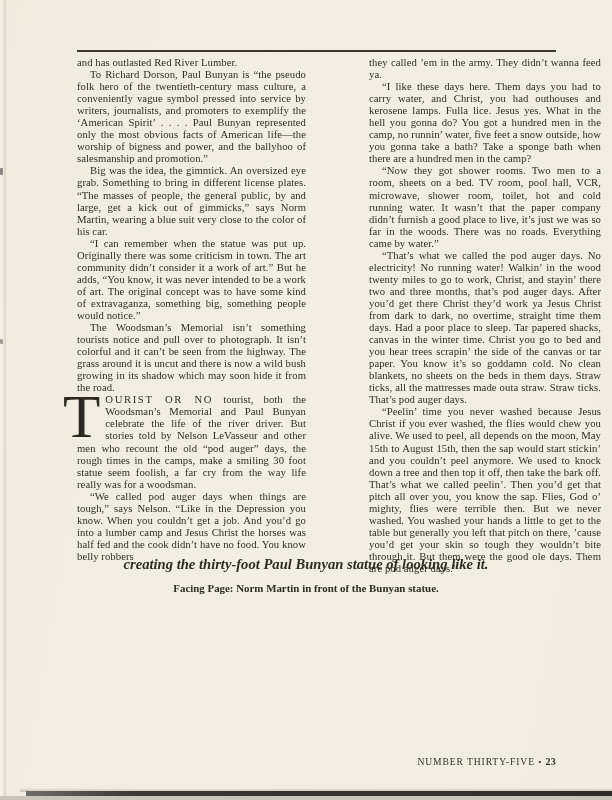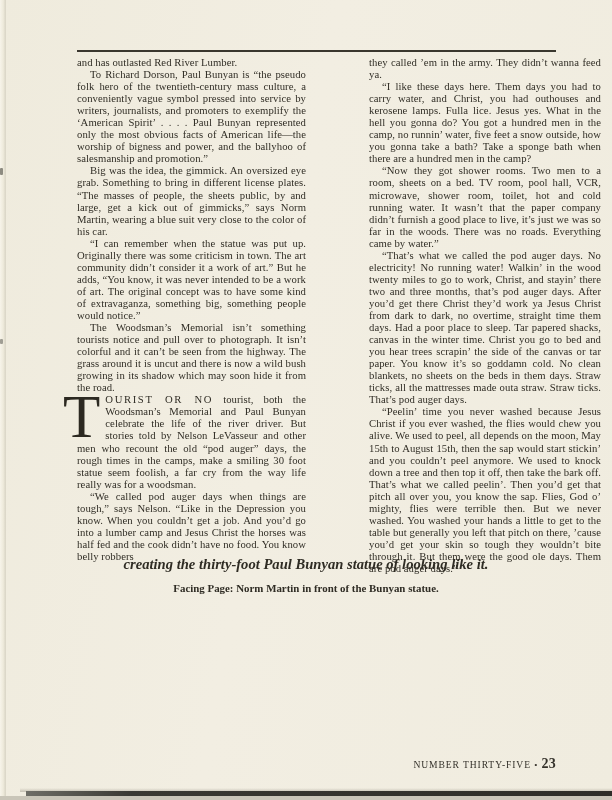--- a/index.html
+++ b/index.html
@@ -26,21 +26,21 @@
   .col p.noindent{text-indent:0;}
   .dropcap-para{margin-top:27px;text-indent:0 !important;}
   .dropcap{float:left;font-size:61px;line-height:46px;height:44px;
     margin:1px 5px 0 -14px;color:#2c2921;}
   .lead-caps{letter-spacing:1.6px;}
   .caption{position:absolute;left:66px;top:556px;width:480px;text-align:center;color:#2f2c24;}
   .cap-line{font-style:italic;font-weight:600;font-size:14.6px;line-height:16.2px;}
   .cap-credit{font-weight:bold;font-size:10.9px;margin-top:10px;}
   .footer{position:absolute;left:77px;top:756px;width:479px;text-align:right;
     font-size:9.6px;letter-spacing:0.9px;color:#34312a;}
-  .footer .pagenum{font-weight:bold;font-size:14px;letter-spacing:0.2px;}
+  .footer .pagenum{font-weight:bold;font-size:10px;letter-spacing:0.2px;}
   .footer .bullet{font-size:9px;}
   .bottom-fade{position:absolute;left:20px;right:0;bottom:4px;height:4px;
     background:linear-gradient(to top,rgba(115,110,95,0.35),rgba(115,110,95,0));}
   .bottom-edge{position:absolute;left:26px;right:0;bottom:0;height:5px;
     background:linear-gradient(to right,#6e6d66 0%,#3a3933 18%,#2e2d28 100%);}
 </style>
 </head>
 <body>
 
 <div class="page">
@@ -48,21 +48,21 @@
   <div class="left-edge"></div>
   <div class="edge-line"></div>
   <div class="speck s1"></div>
   <div class="speck s2"></div>
 
   <div class="rule"></div>
 
   <div class="col col-left">
     <p class="noindent">and has outlasted Red River Lumber.</p>
     <p>To Richard Dorson, Paul Bunyan is “the pseudo folk hero of the twentieth-century mass culture, a conveniently vague symbol pressed into service by writers, journalists, and promoters to exemplify the ‘American Spirit’ . . . . Paul Bunyan represented only the most obvious facts of American life—the worship of bigness and power, and the ballyhoo of salesmanship and promotion.”</p>
-    <p>Big was the idea, the gimmick. An oversized eye grab. Something to bring in different license plates. “The masses of people, the sheets public, by and large, get a kick out of gimmicks,” says Norm Martin, wearing a blue suit very close to the color of his car.</p>
+    <p>Big was the idea, the gimmick. An oversized eye grab. Something to bring in different license plates. “The masses of people, the general public, by and large, get a kick out of gimmicks,” says Norm Martin, wearing a blue suit very close to the color of his car.</p>
     <p>“I can remember when the statue was put up. Originally there was some criticism in town. The art community didn’t consider it a work of art.” But he adds, “You know, it was never intended to be a work of art. The original concept was to have some kind of extravaganza, something big, something people would notice.”</p>
     <p>The Woodsman’s Memorial isn’t something tourists notice and pull over to photograph. It isn’t colorful and it can’t be seen from the highway. The grass around it is uncut and there is now a wild bush growing in its shadow which may soon hide it from the road.</p>
     <p class="dropcap-para">
       <span class="dropcap">T</span><span class="lead-caps">OURIST OR NO</span><span> tourist, both the Woodsman’s Memorial and Paul Bunyan celebrate the life of the river driver. But stories told by Nelson LeVasseur and other men who recount the old “pod auger” days, the rough times in the camps, make a smiling 30 foot statue seem foolish, a far cry from the way life really was for a woodsman.</span>
     </p>
     <p>“We called pod auger days when things are tough,” says Nelson. “Like in the Depression you know. When you couldn’t get a job. And you’d go into a lumber camp and Jesus Christ the horses was half fed and the cook didn’t have no food. You know belly robbers</p>
   </div>
 
   <div class="col col-right">
     <p class="noindent">they called ’em in the army. They didn’t wanna feed ya.</p>

